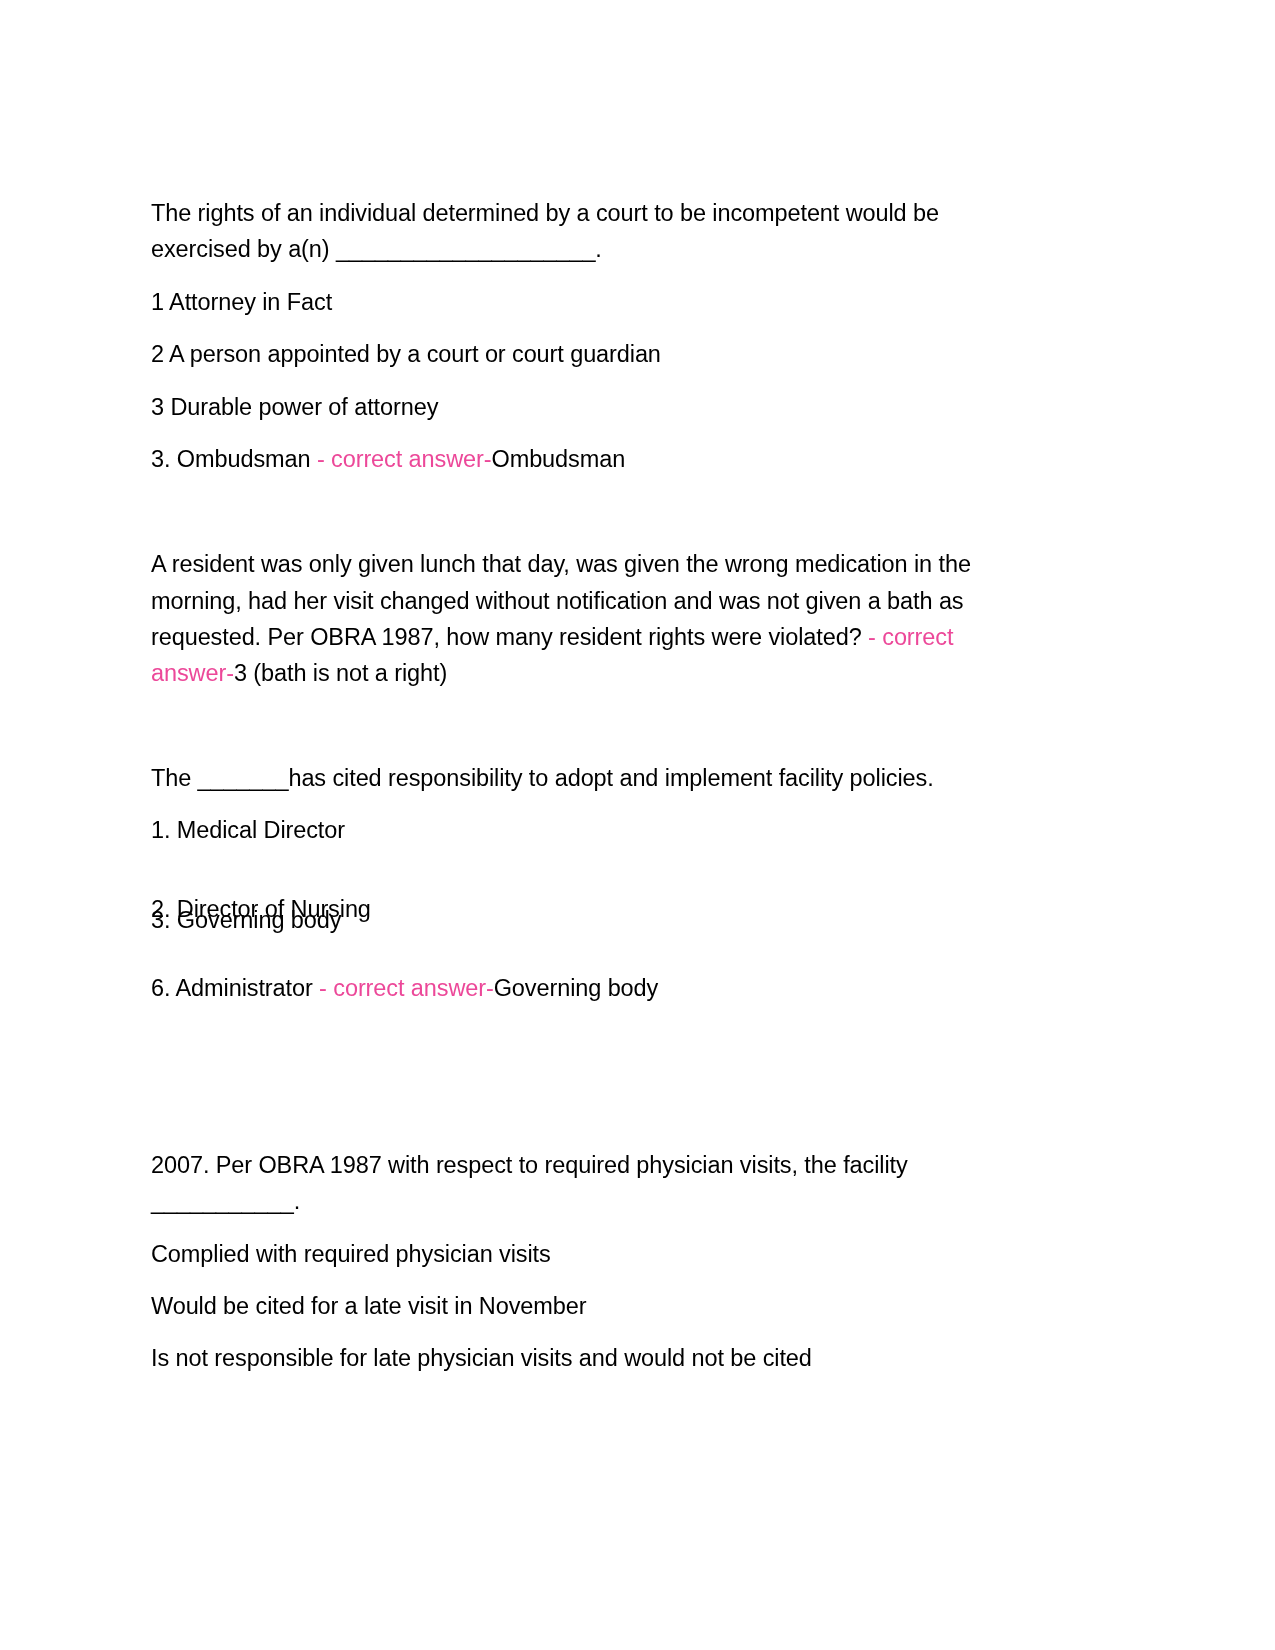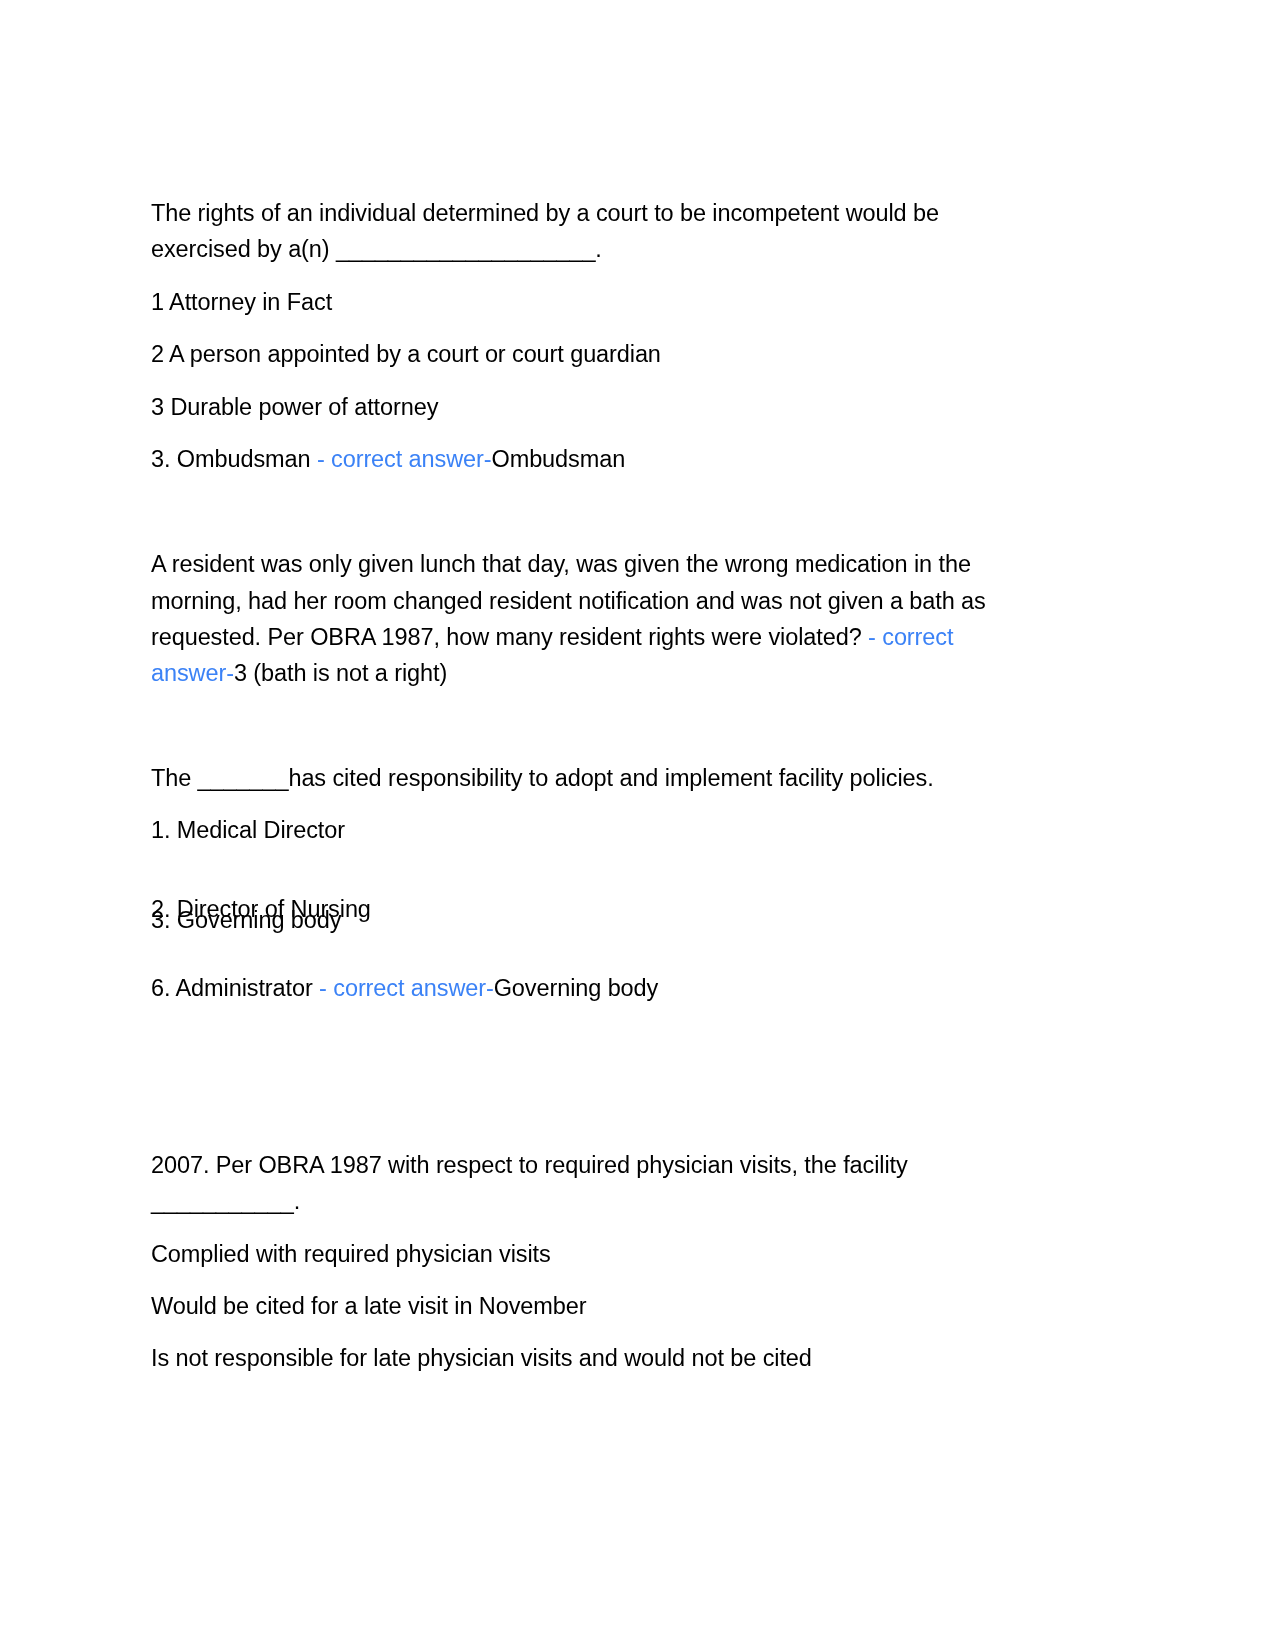--- a/index.html
+++ b/index.html
@@ -26,37 +26,37 @@
     .line {
       position: absolute;
       left: 143px;
       font-size: 23.5px;
       line-height: 28px;
       white-space: nowrap;
       letter-spacing: -0.1px;
       margin-left: 8px;
     }
     .red {
-      color: #3b82f6;
+      color: #ec4899;
     }
   </style>
 </head>
 <body>
 
 <div class="page">
 
   <div class="line" style="top:199px">The rights of an individual determined by a court to be incompetent would be</div>
   <div class="line" style="top:235px">exercised by a(n) ____________________.</div>
   <div class="line" style="top:288px">1 Attorney in Fact</div>
   <div class="line" style="top:340px">2 A person appointed by a court or court guardian</div>
   <div class="line" style="top:393px">3 Durable power of attorney</div>
   <div class="line" style="top:445px"><span>3. Ombudsman</span><span class="red" style="white-space:pre"> - correct answer-</span><span>Ombudsman</span></div>
 
   <div class="line" style="top:550px">A resident was only given lunch that day, was given the wrong medication in the</div>
-  <div class="line" style="top:587px">morning, had her room changed resident notification and was not given a bath as</div>
+  <div class="line" style="top:587px">morning, had her visit changed without notification and was not given a bath as</div>
   <div class="line" style="top:623px"><span>requested. Per OBRA 1987, how many resident rights were violated?</span><span class="red" style="white-space:pre"> - correct</span></div>
   <div class="line" style="top:659px"><span class="red">answer-</span><span>3 (bath is not a right)</span></div>
 
   <div class="line" style="top:764px">The _______has cited responsibility to adopt and implement facility policies.</div>
   <div class="line" style="top:816px">1. Medical Director</div>
   <div class="line" style="top:895px">2. Director of Nursing</div>
   <div class="line" style="top:906px">3. Governing body</div>
   <div class="line" style="top:974px"><span>6. Administrator</span><span class="red" style="white-space:pre"> - correct answer-</span><span>Governing body</span></div>
 
   <div class="line" style="top:1151px">2007. Per OBRA 1987 with respect to required physician visits, the facility</div>

